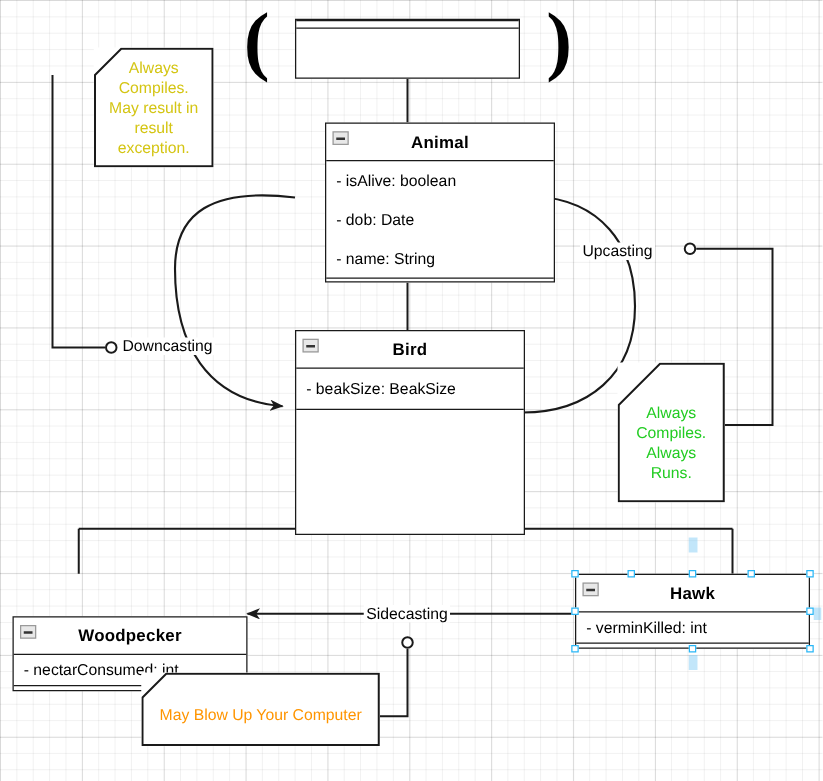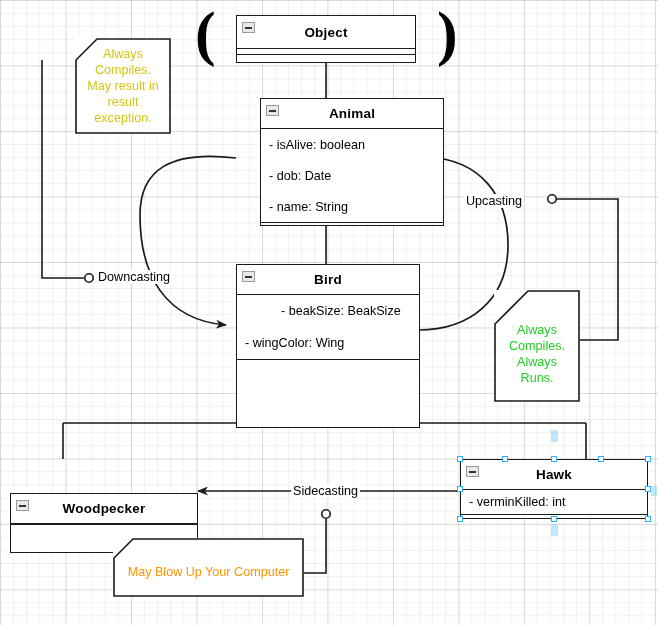--- a/index.html
+++ b/index.html
@@ -141,24 +141,20 @@
     <circle cx="552" cy="199" r="4.2" fill="#ffffff" stroke="#1a1a1a" stroke-width="1.6"></circle>
 
     <path d="M303,573 L326,573 L326,519" stroke="#1a1a1a" stroke-width="1.6" fill="none"></path>
     <circle cx="326" cy="514" r="4.2" fill="#ffffff" stroke="#1a1a1a" stroke-width="1.6"></circle>
   </svg>
 
   <div class="paren" style="left:195px;top:2px;font-size:62px;">(</div>
   <div class="paren" style="left:437px;top:2px;font-size:62px;">)</div>
 
   <div class="uml" id="box-object" style="left:236px;top:15px;width:180px;height:48px;">
-    <div class="hdr" style="height:32px;border-bottom:none;">
-      <span class="collapse"></span>
-      <span class="title">Object</span>
-    </div>
     <div class="compA"></div>
     <div class="compB"></div>
   </div>
 
   <div class="uml" id="box-animal" style="left:236px;top:98px;width:184px;height:128px;margin-left:24px;">
     <div class="hdr">
       <span class="collapse"></span>
       <span class="title">Animal</span>
     </div>
     <div class="attrs">
@@ -168,30 +164,32 @@
     </div>
     <div class="foot"></div>
   </div>
 
   <div class="uml" id="box-bird" style="left:236px;top:264px;width:184px;height:164px;">
     <div class="hdr">
       <span class="collapse"></span>
       <span class="title">Bird</span>
     </div>
     <div class="attrs">
-      <div class="attr" style="height:32px;margin-left:36px;">- beakSize: BeakSize</div>
-      <div class="attr" style="height:32px;">- wingColor: Wing</div>
+      <div class="attr" style="height:32px;">- beakSize: BeakSize</div>
     </div>
     <div class="foot"></div>
   </div>
 
   <div class="uml" id="box-woodpecker" style="left:10px;top:459px;width:188px;height:60px;margin-top:34px;">
     <div class="hdr">
       <span class="collapse"></span>
       <span class="title">Woodpecker</span>
+    </div>
+    <div class="attrs">
+      <div class="attr" style="height:24px;">- nectarConsumed: int</div>
     </div>
     <div class="foot"></div>
   </div>
 
   <div class="uml" id="box-hawk" style="left:460px;top:459px;width:188px;height:60px;">
     <div class="hdr">
       <span class="collapse"></span>
       <span class="title">Hawk</span>
     </div>
     <div class="attrs">

